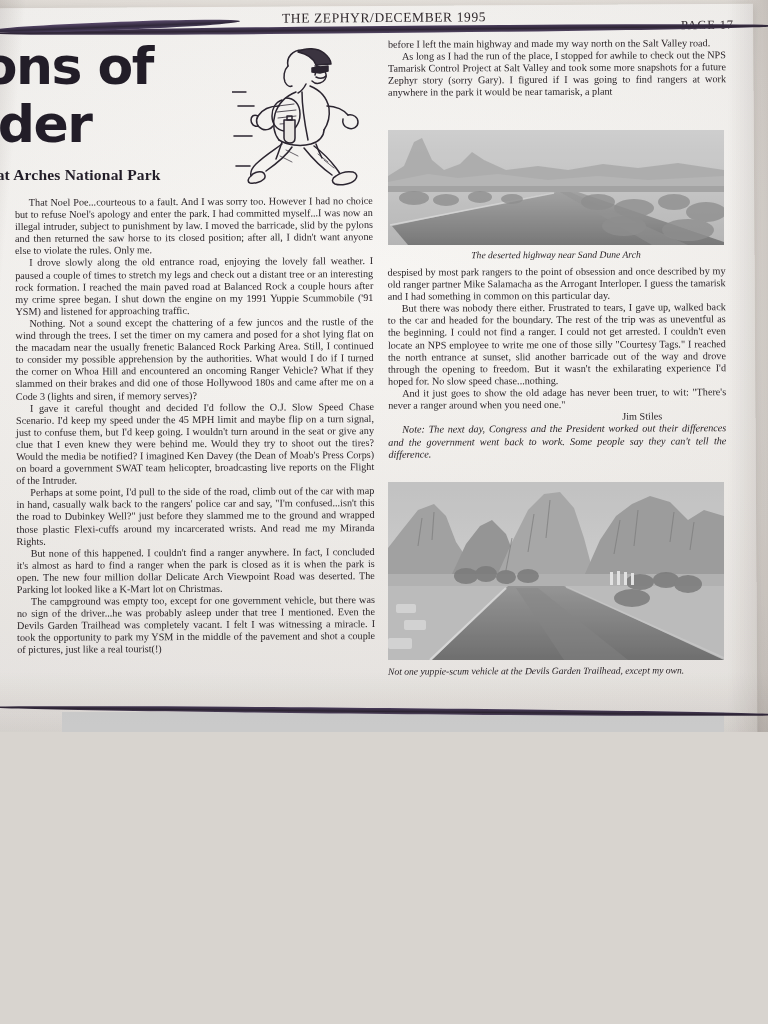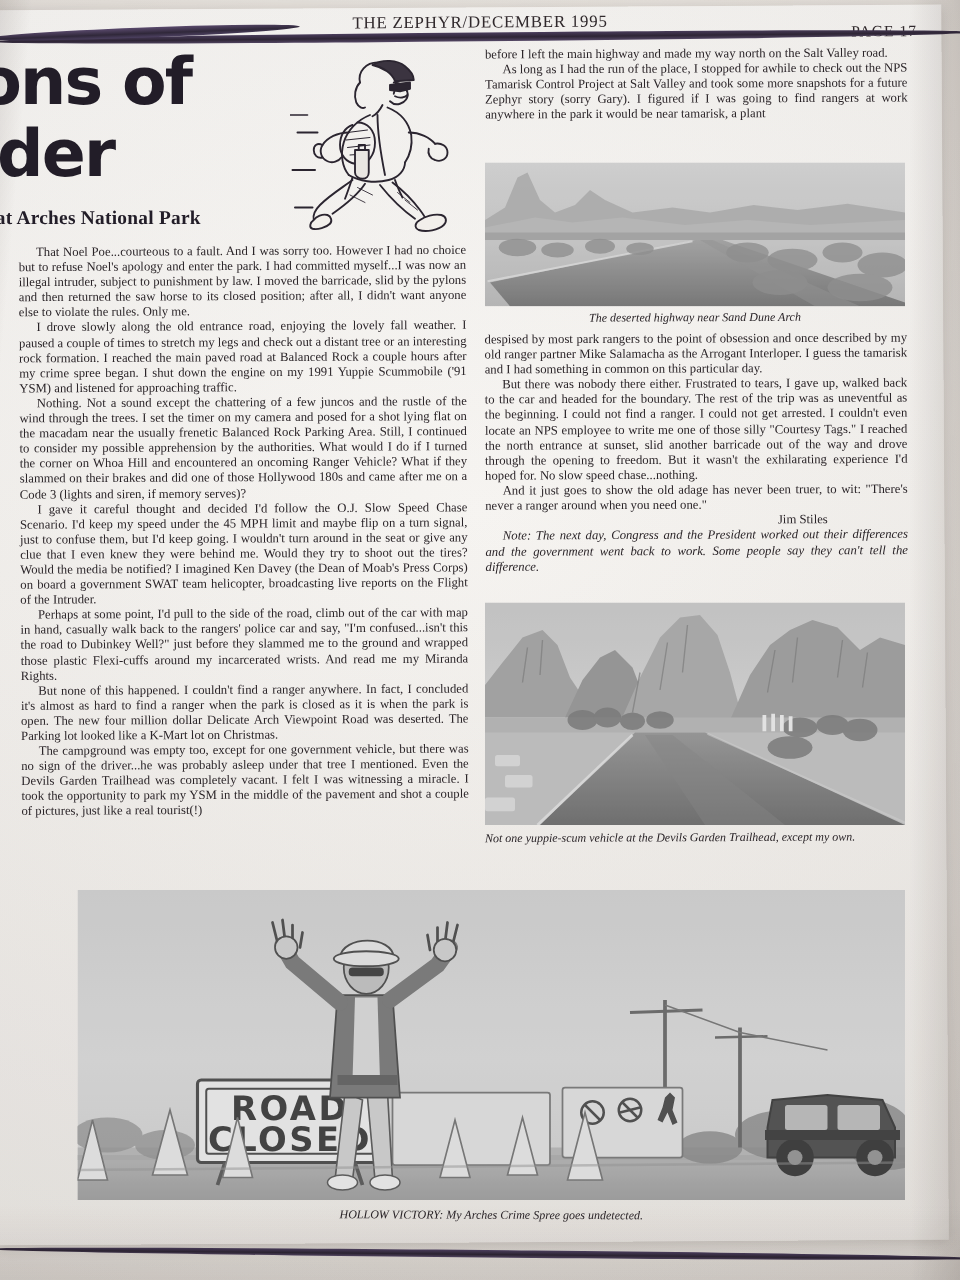--- a/index.html
+++ b/index.html
@@ -11,21 +11,21 @@
     width: 768px;
     height: 1024px;
     overflow: hidden;
     font-family: "Liberation Serif", serif;
   }
 
   
   #scan {
     position: relative;
     width: 768px;
-    height: 1024px;
+    height: 732px;
     background:
       radial-gradient(ellipse 140% 90% at 52% 45%, #f3f0ec 0%, #ece8e3 52%, #e2ded9 80%, #d9d5d0 100%);
     overflow: hidden;
   }
   
   #scan::after {
     content: "";
     position: absolute;
     inset: 0;
     pointer-events: none;

